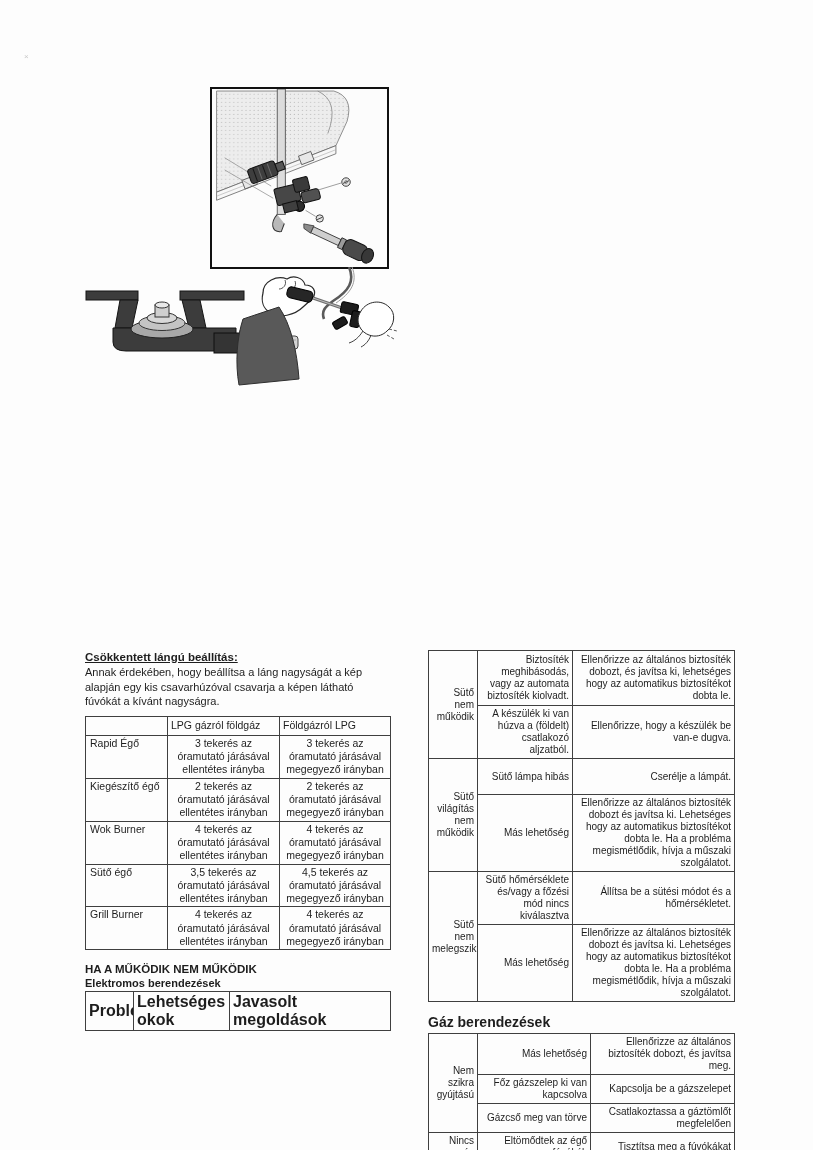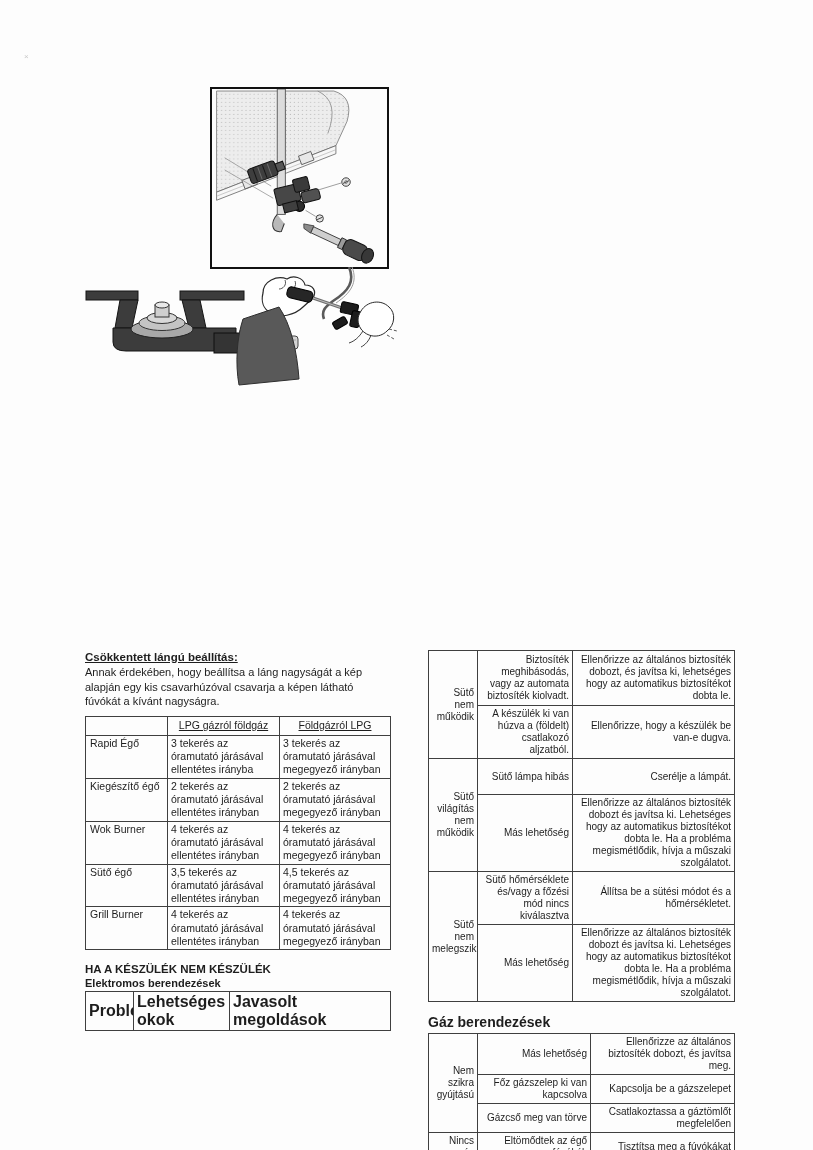--- a/index.html
+++ b/index.html
@@ -26,24 +26,24 @@
 
   .h-underline { font-size:11.5px; font-weight:bold; text-decoration:underline; margin-bottom:2px; }
   .intro { font-size:11px; line-height:1.32; margin-bottom:7px; }
   .h2 { font-size:11.5px; font-weight:bold; margin-top:13px; }
   .h3 { font-size:11px; font-weight:bold; margin-top:2px; margin-bottom:2px; }
 
   table { border-collapse:collapse; table-layout:fixed; }
   td { border:1px solid #3f3f3f; padding:1px 3px; overflow:hidden; }
 
   .flame-table { width:305px; font-size:10.5px; line-height:1.27; }
-  .flame-table tr.hdr td { height:19px; text-align:center; vertical-align:middle;text-decoration:underline; }
+  .flame-table tr.hdr td { height:19px; text-align:left; vertical-align:middle; }
   .flame-table tr.data td { height:40px; }
   .flame-table td.burner { vertical-align:top; padding-left:4px; }
-  .flame-table td.dir { vertical-align:middle; }
+  .flame-table td.dir { text-align:center; vertical-align:middle; }
 
   .elec-table { width:305px; font-size:16px; }
   .elec-table td { height:18px; font-weight:bold; vertical-align:middle; }
 
   .trouble-table { width:306px; font-size:10px; line-height:1.2; }
   .trouble-table td { vertical-align:middle; padding:2px 3px;text-align:right; }
   .trouble-table td.grp { vertical-align:middle; }
 
   .oven-table tr.r0 td { height:55px; }
   .oven-table tr.r1 td { height:39px; }
@@ -202,21 +202,21 @@
         <td class="dir">4,5 tekerés az óramutató járásával megegyező irányban</td>
       </tr>
       <tr class="data">
         <td class="burner">Grill Burner</td>
         <td class="dir">4 tekerés az óramutató járásával ellentétes irányban</td>
         <td class="dir">4 tekerés az óramutató járásával megegyező irányban</td>
       </tr>
     </tbody>
       </table>
 
-    <div class="h2">HA A KÉSZÜLÉK NEM KÉSZÜLÉK</div>
+    <div class="h2">HA A MŰKÖDIK NEM MŰKÖDIK</div>
     <div class="h3">Elektromos berendezések</div>
 
     <table class="elec-table">
       <colgroup>
           <col style="width:48px">
           <col style="width:96px">
           <col style="width:161px">
         </colgroup>
       <tbody>
           <tr>

